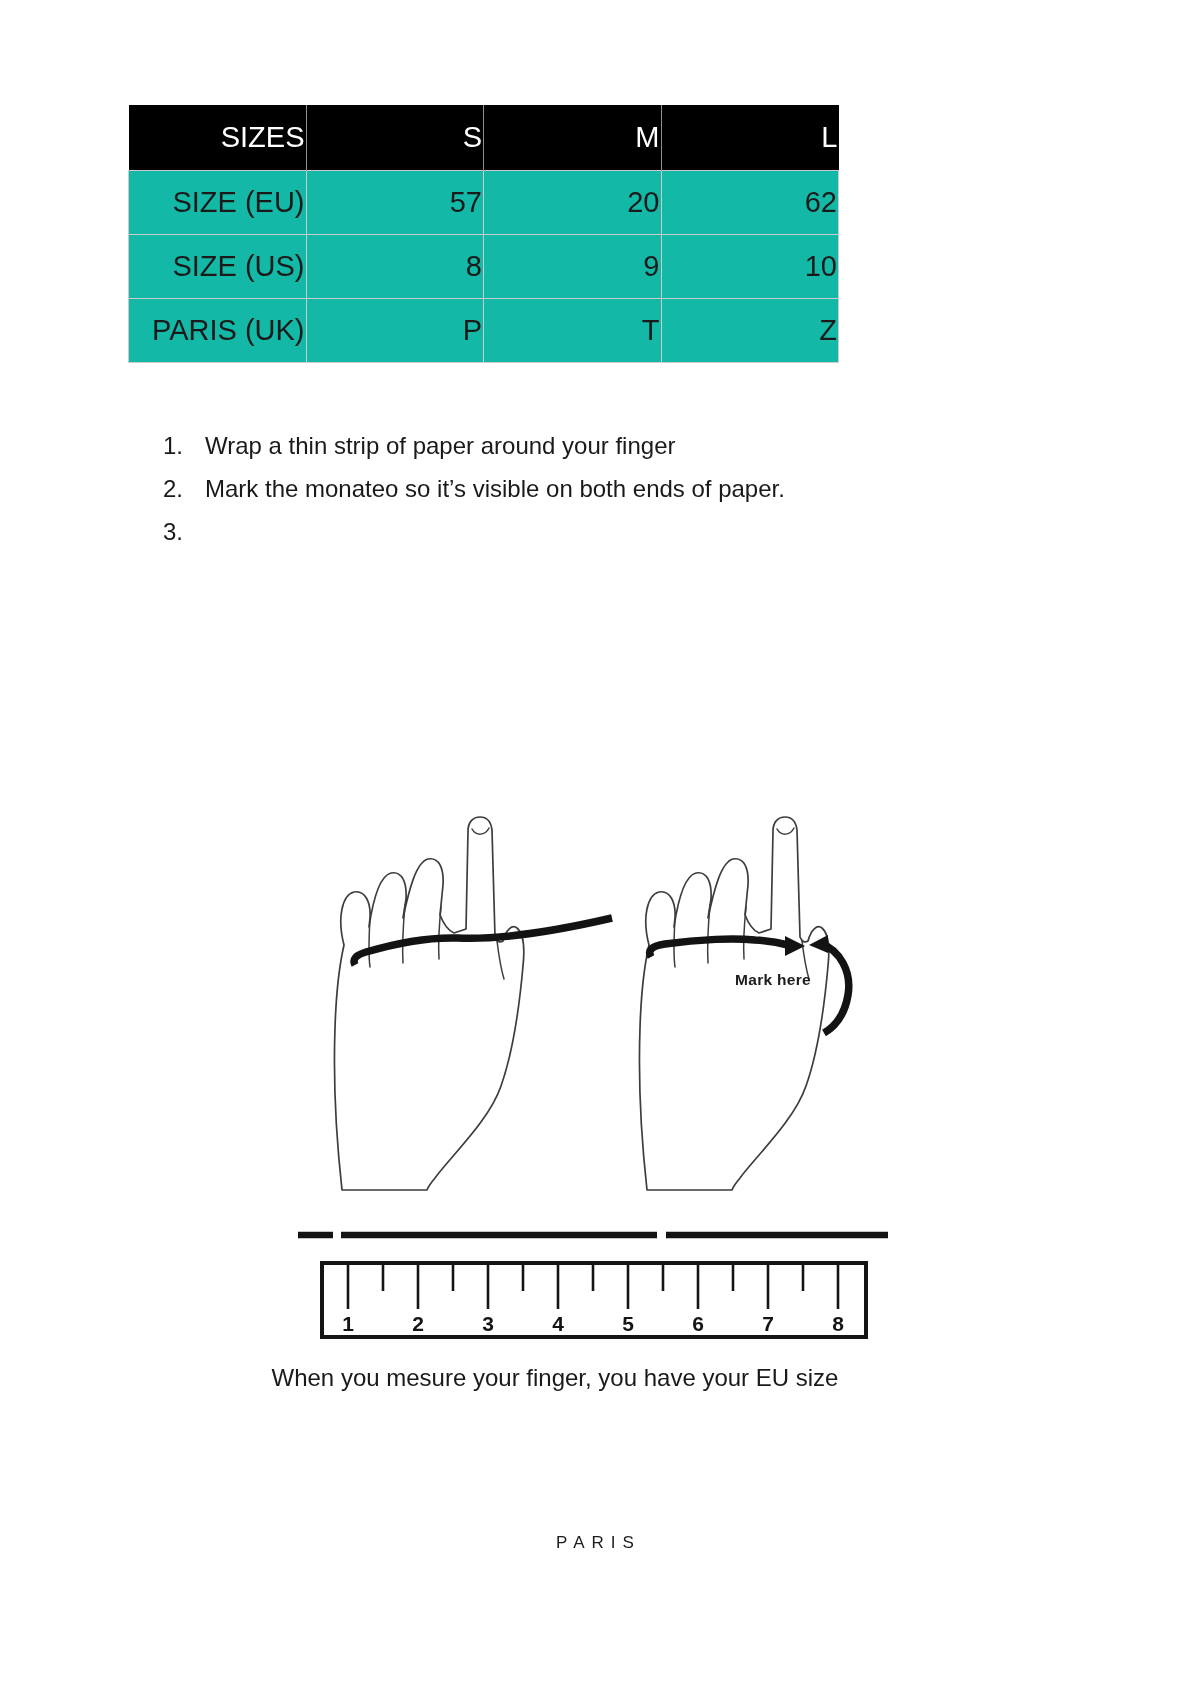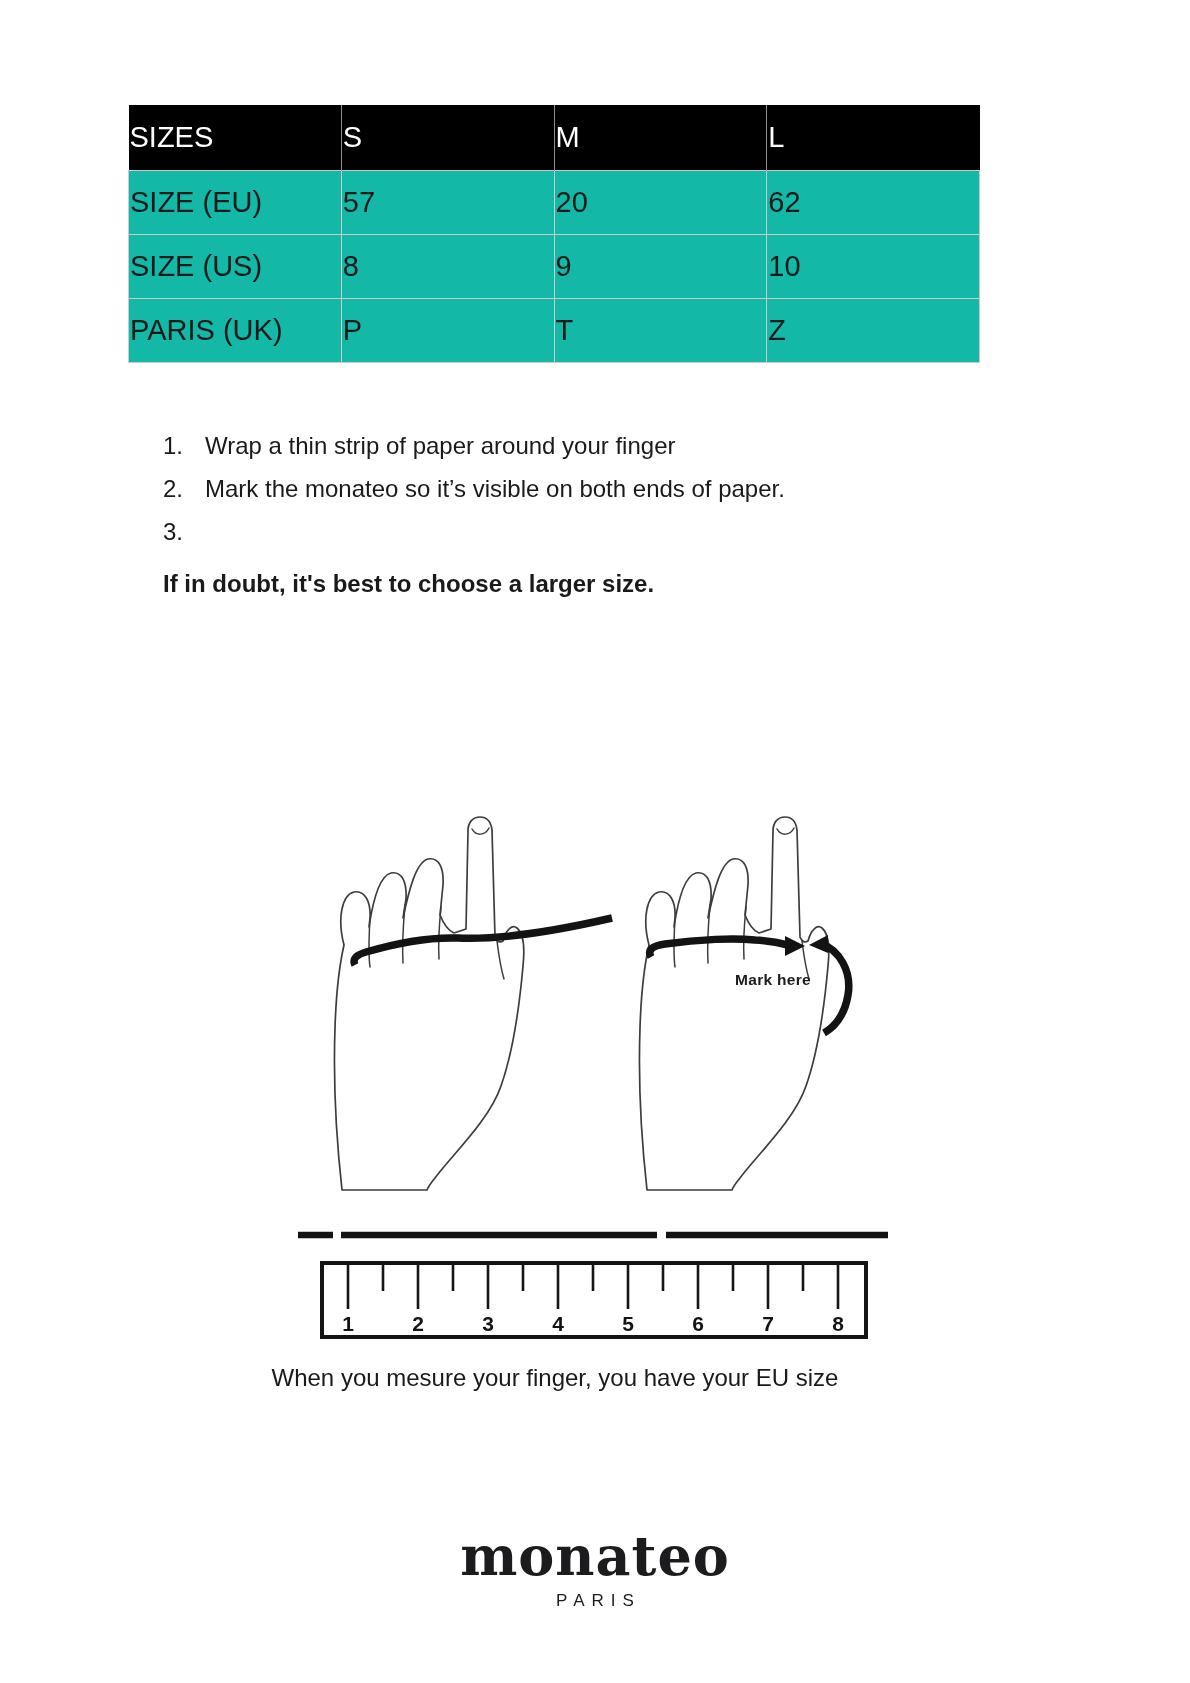--- a/index.html
+++ b/index.html
@@ -11,24 +11,24 @@
     font-family: "Liberation Sans", sans-serif;
     color: #1a1a1a;
     overflow: hidden;
   }
 
   
   .size-table {
     position: absolute;
     left: 128px;
     top: 105px;
-    width: 852px;
+    width: 711px;
     border-collapse: collapse;
     table-layout: fixed;
-    text-align: left;
+    text-align: right;
   }
   .size-table th {
     background: #000000;
     color: #ffffff;
     font-weight: 400;
     font-size: 29px;
     height: 63px;
     border-left: 1px solid #8f8f8f;
   }
   .size-table th:first-child { border-left: none; }
@@ -144,21 +144,20 @@
     <div class="step">
       <span class="step-num">2.</span>
       <span class="step-text">Mark the monateo so it’s visible on both ends of paper.</span>
     </div>
     <div class="step">
       <span class="step-num">3.</span>
     </div>
   </div>
 
   <div class="paragraphs">
-    <p class="bold">If in doubt, it's best to choose a larger size.</p>
   </div>
 
   <svg class="illustration" width="620" height="565" viewBox="0 0 620 565" xmlns="http://www.w3.org/2000/svg">
     <defs>
       <g id="hand">
         <path class="hand-outline" d="M 12 375
           C 7 330, 3 270, 5 213
           C 6 181, 9 152, 14 130
           C 7 103, 12 80, 24 77
           C 35 75, 41 87, 40 103
@@ -230,17 +229,16 @@
       <text class="ruler-num" x="348" y="551">5</text>
       <text class="ruler-num" x="418" y="551">6</text>
       <text class="ruler-num" x="488" y="551">7</text>
       <text class="ruler-num" x="558" y="551">8</text>
     </g>
   </svg>
 
   <div class="caption">When you mesure your finger, you have your EU size</div>
 
   <div class="logo">
-    <div class="logo-name">monateo</div>
     <div class="logo-city">PARIS</div>
   </div>
 
 </div>
 
 </body></html>

